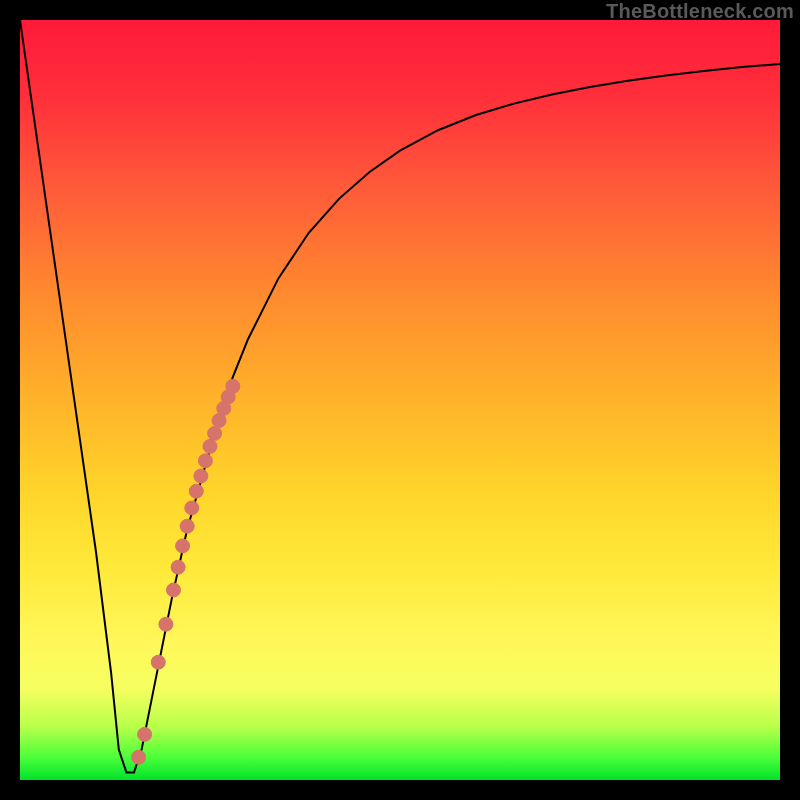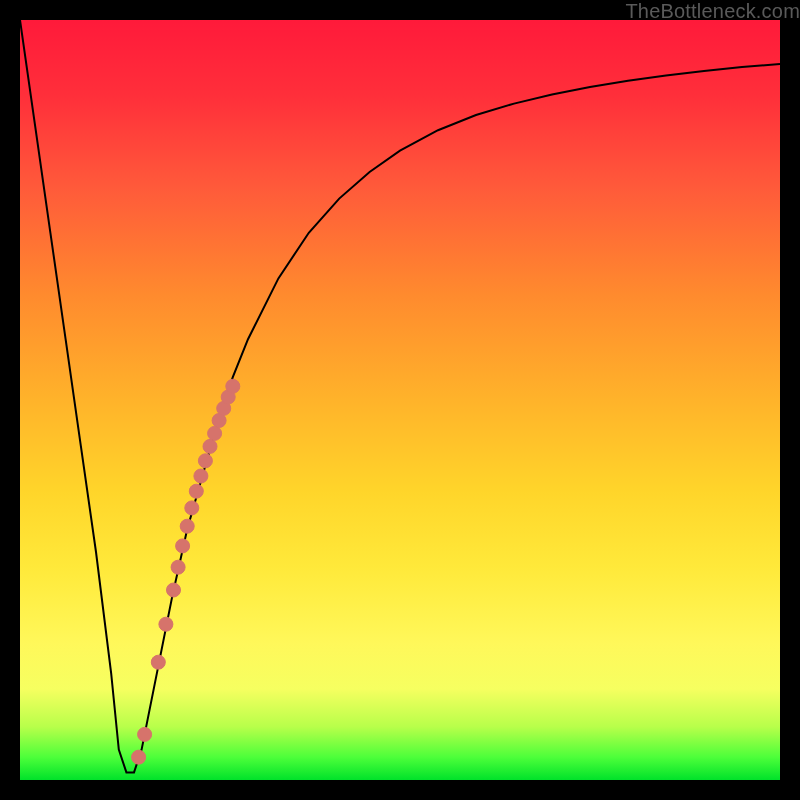--- a/index.html
+++ b/index.html
@@ -34,24 +34,24 @@
       #fff85a 82%,
       #f6ff60 88%,
       #b8ff4a 93%,
       #4dff3a 97%,
       #00e22a 100%
     );
   }
   .watermark {
     position: absolute;
     top: 0px;
-    right: 0;
+    right: 6px;
     color: #5a5a5a;
     font-size: 20px;
-    font-weight: 400;
+    font-weight: 700;
     letter-spacing: 0.2px;
     user-select: none;
   }
   svg.curve {
     position: absolute;
     left: 0;
     top: 0;
     width: 760px;
     height: 760px;
   }

